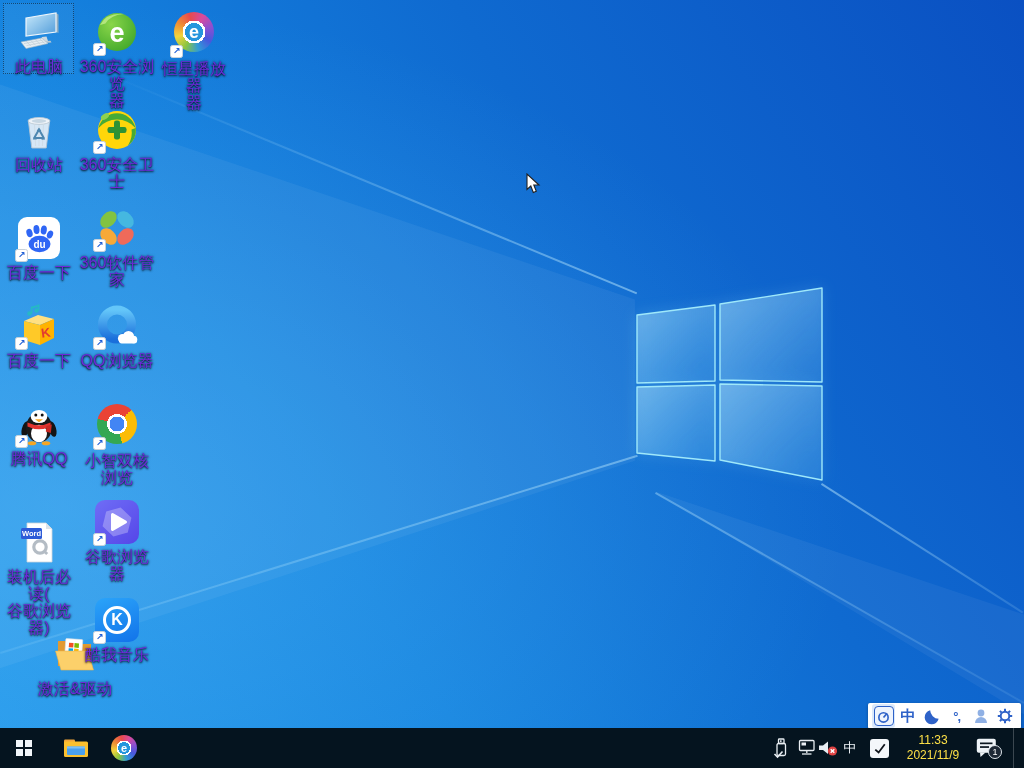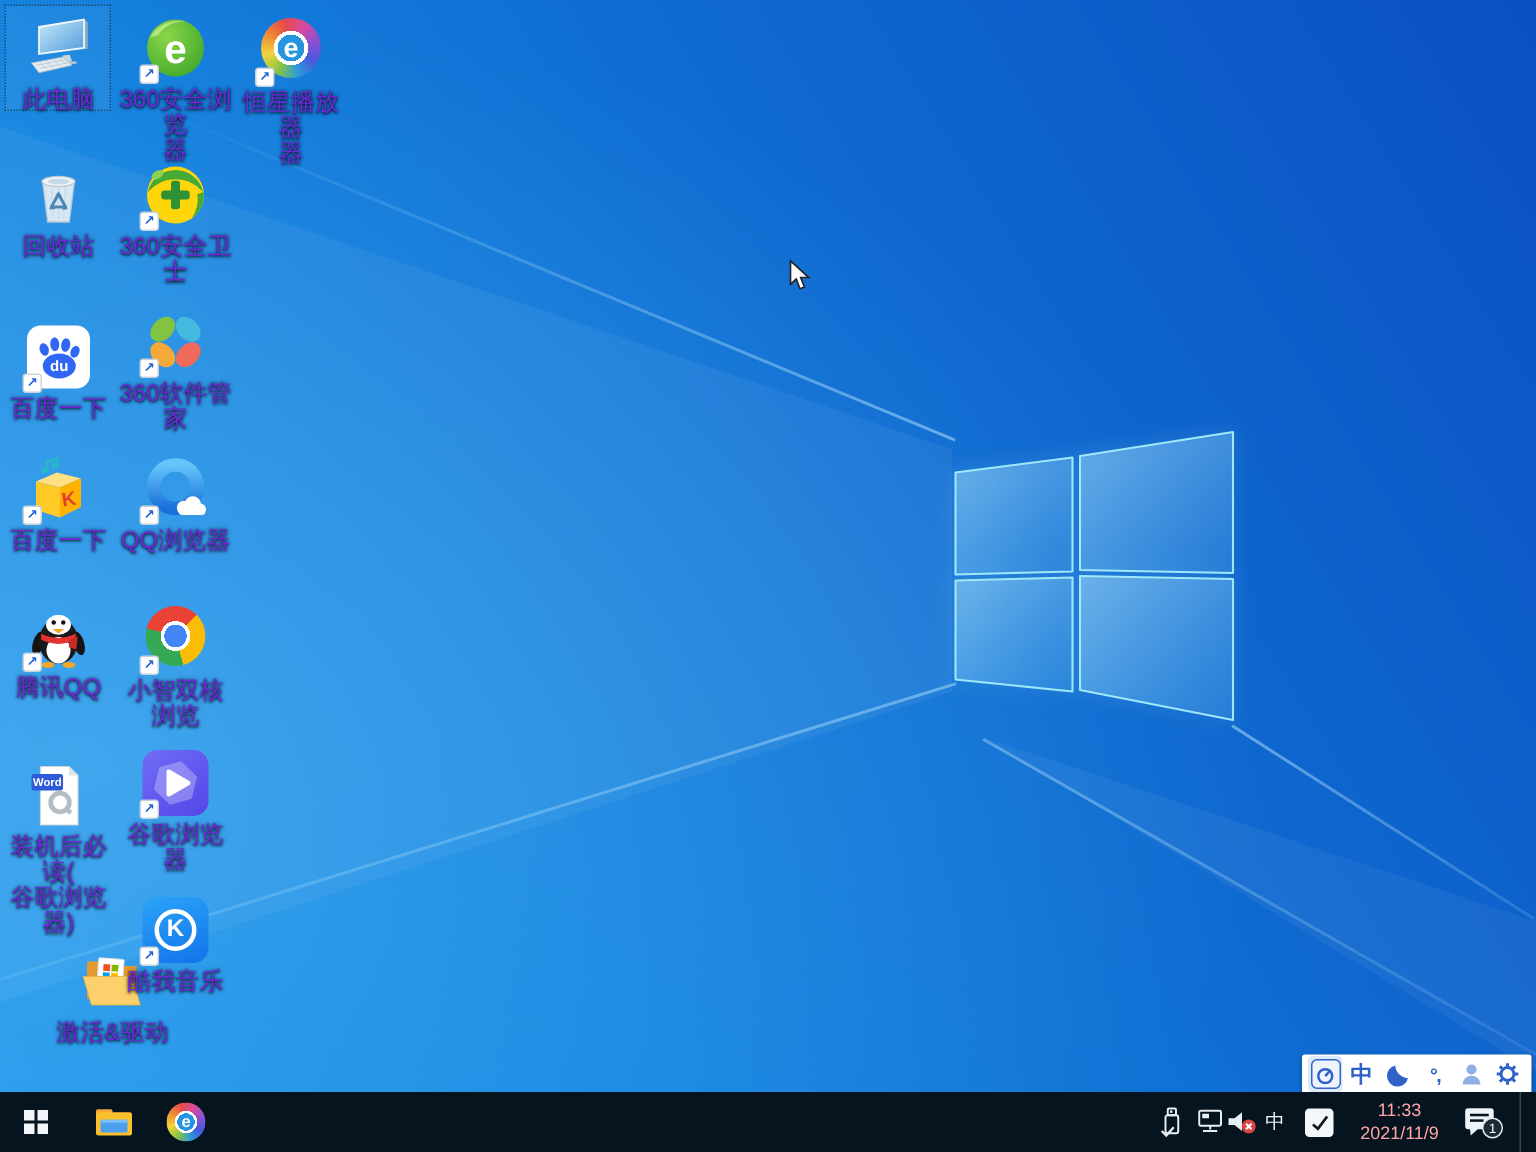--- a/index.html
+++ b/index.html
@@ -59,21 +59,21 @@
   .taskbar { position:absolute; left:0; top:728px; width:1024px; height:40px; background:#05141f; }
   .tb-btn { position:absolute; top:0; height:40px; display:flex; align-items:center; justify-content:center; }
   .startlogo { display:grid; grid-template-columns:7px 7px; grid-template-rows:7px 7px; gap:1.6px; }
   .startlogo i { background:#f2f6fa; }
   .tray-ico { position:absolute; top:0; height:40px; display:flex; align-items:center; justify-content:center; }
   .zh { color:#f2f6fa; font-size:13px; }
   .ime-status { width:19px; height:19px; background:#f4f7fa; border-radius:3px;
                 display:flex; align-items:center; justify-content:center; }
   .clock { position:absolute; left:897px; top:0; width:72px; height:40px; display:flex;
            flex-direction:column; align-items:center; justify-content:center;
-           color:#fca5a5; font-size:12px; line-height:15px; }
+           color:#fde047; font-size:12px; line-height:15px; }
   .badge { position:absolute; left:988px; top:17px; width:14px; height:14px; border-radius:50%;
            background:#1d2835; border:1px solid #dfe6ec; color:#fff; font-size:9px;
            line-height:12px; text-align:center; }
   .show-desktop { position:absolute; left:1013px; top:0; width:11px; height:40px;
                   border-left:1px solid rgba(255,255,255,.22); }
 
   
   .imebar { position:absolute; left:868px; top:703px; width:153px; height:26px; background:#fff;
             border-radius:2px; box-shadow:0 1px 3px rgba(0,0,0,.35);
             display:flex; align-items:center; justify-content:space-between; padding:0 4px; }
@@ -223,21 +223,21 @@
       <ellipse cx="15" cy="41.3" rx="4.2" ry="2" fill="#f6a623"></ellipse>
       <ellipse cx="29" cy="41.3" rx="4.2" ry="2" fill="#f6a623"></ellipse>
     </svg>
     <div class="sc-arrow">↗</div>
   </div>
   <div class="lbl">
       <span>腾讯QQ</span>
     </div>
 </div>
 
-<div class="cell" style="left:1px;top:508px;">
+<div class="cell" style="left:1px;top:520px;">
   <div class="ico">
     <svg width="44" height="44" viewBox="0 0 44 44">
       <path d="M10,3 h19 l6,6 v33 h-25 z" fill="#fff" stroke="#cdd5dc" stroke-width="0.8"></path>
       <polygon points="29,3 29,9 35,9" fill="#dde4ea"></polygon>
       <circle cx="23" cy="27" r="6.2" fill="none" stroke="#b4bcc4" stroke-width="3.2"></circle>
       <line x1="27" y1="31" x2="30.2" y2="34" stroke="#b4bcc4" stroke-width="3"></line>
       <rect x="4" y="8" width="21" height="11" rx="1.5" fill="#2d5bd7"></rect>
       <text x="14.5" y="16" font-size="7.5" font-weight="bold" fill="#fff" text-anchor="middle">Word</text>
     </svg>
   </div>

